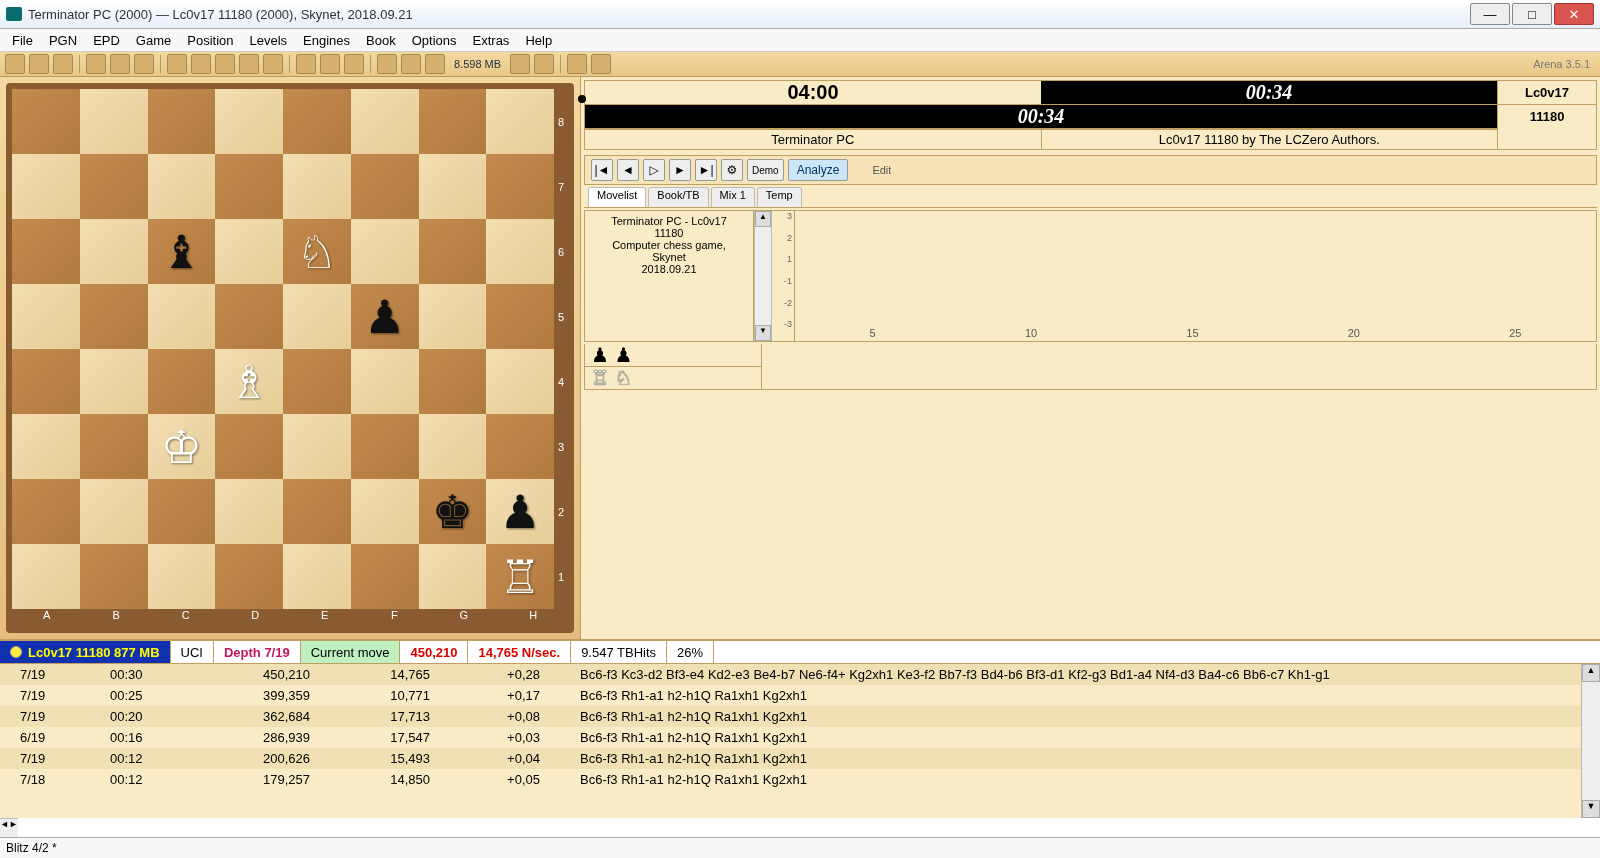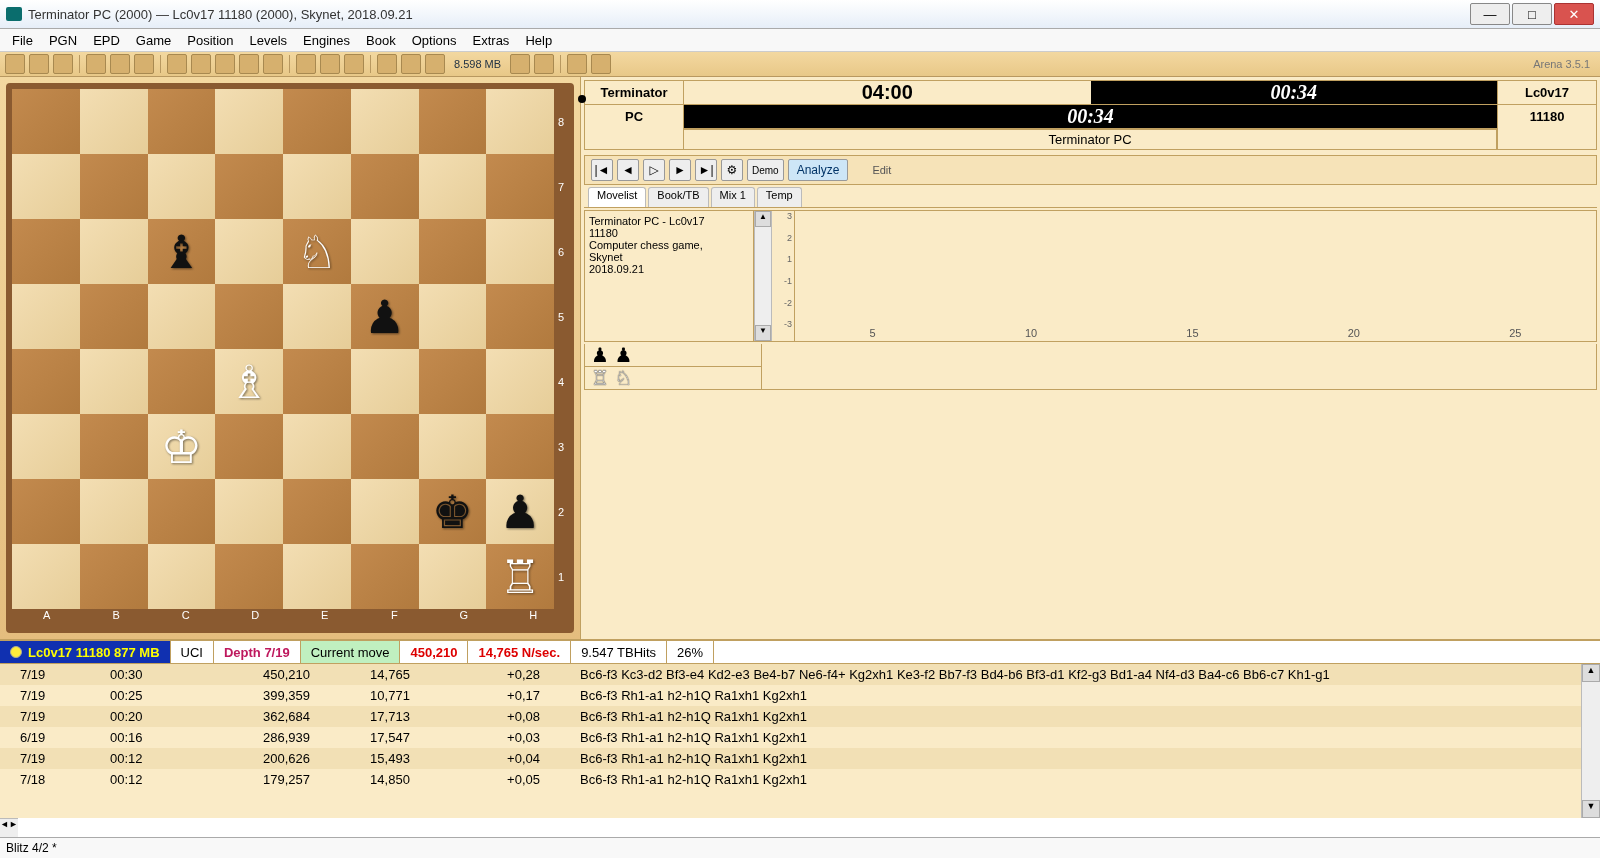--- a/index.html
+++ b/index.html
@@ -42,21 +42,21 @@
 .notation{flex:1;margin:0 3px;border:1px solid #c0a060;background:#faebc7;padding:6px;position:relative;overflow:hidden}
 .move-hl{background:#ffff40;font:20px Georgia;padding:0 2px}
 .nav-bar{height:28px;display:flex;align-items:center;padding:0 6px;gap:4px;border:1px solid #c0a060;margin:2px 3px;background:#f6e3b8}
 .navbtn{width:20px;height:20px;border:1px solid #999;background:#eee;display:flex;align-items:center;justify-content:center;border-radius:2px;font-size:12px}
 .navbtn.analyze-btn{width:auto;padding:0 8px;background:#cde6f7;color:#036}
 .navlink{font-size:11px;color:#555;margin-left:20px}
 .tabs{height:20px;display:flex;padding:0 4px;gap:2px;border-bottom:1px solid #c0a060;margin:0 3px}
 .tab{padding:1px 8px;border:1px solid #bbb;border-bottom:none;background:#eee;font-size:11px;border-radius:3px 3px 0 0}
 .tab.active-tab{background:#fff}
 .midinfo{height:130px;display:flex;margin:2px 3px;border:1px solid #c0a060}
-.mi-left{width:160px;border-right:1px solid #c0a060;font-size:11px;padding:4px;position:relative}
+.mi-left{width:160px;border-right:1px solid #c0a060;font-size:11px;text-align:center;padding:4px;position:relative}
 .mi-scroll{width:16px;background:#eee;border-left:1px solid #bbb;border-right:1px solid #bbb;display:flex;flex-direction:column;justify-content:space-between}
 .mi-scroll div{height:14px;border:1px solid #aaa;background:#ddd;font-size:8px;text-align:center}
 .mi-scale{width:20px;border-right:1px solid #c0a060;font-size:9px;color:#666;display:grid;grid-template-rows:repeat(6,1fr);text-align:right;padding-right:2px}
 .mi-graph{flex:1;position:relative;background:#faebc7}
 .mi-graph .xaxis{position:absolute;bottom:2px;left:0;right:0;display:flex;justify-content:space-around;font-size:11px;color:#555}
 .material{height:40px;border-top:1px solid #c0a060;display:flex;align-items:center;padding:0 6px;font-size:22px;gap:4px}
 .bottom{height:196px;display:flex;flex-direction:column;border-top:2px solid #c0a060}
 .eng-status{height:22px;display:flex;border-bottom:1px solid #c0a060}
 .eng-cell{padding:2px 10px;border-right:1px solid #c0a060;display:flex;align-items:center;font-size:13px}
 .eng-name{background:#1030b0;color:#ff0;font-weight:bold}
@@ -65,21 +65,21 @@
 .eng-nodes{color:#d00;font-weight:bold}
 .eng-nps{color:#d00;font-weight:bold}
 .led{width:10px;height:10px;background:#ffeb3b;border-radius:50%;margin-right:6px;border:1px solid #aa9}
 .loglist{flex:1;overflow:auto;background:#faebc7}
 .logrow{display:flex;height:20px;align-items:center;border-bottom:1px solid transparent;font-size:13px}
 .logrow:nth-child(odd){background:#f2e0b5}
 .logrow span{padding:0 20px}
 .lc-d{width:50px}
 .lc-t{width:60px}
 .lc-n{width:100px;text-align:right}
-.lc-s{width:80px;text-align:center}
+.lc-s{width:80px;text-align:right}
 .lc-e{width:70px;text-align:right}
 .lc-pv{flex:1;white-space:nowrap;overflow:hidden}
 .log-scroll{width:18px;background:#eee;border-left:1px solid #bbb;display:flex;flex-direction:column;justify-content:space-between}
 .log-scroll div{height:16px;border:1px solid #aaa;background:#ddd;font-size:9px;text-align:center}
 .statusbar{height:20px;border-top:1px solid #aaa;display:flex;align-items:center;padding:0 6px;font-size:12px;background:#f8f8f8}
 .bottom-row{display:flex;flex:1;min-height:0}
 .scroll-corner{width:18px;height:18px;border-top:1px solid #bbb;background:#eee;display:flex;justify-content:space-around;font-size:9px}
 </style>
 </head>
 <body>
@@ -248,34 +248,31 @@
               <div>F</div>
               <div>G</div>
               <div>H</div>
             </div>
        </div>
      </div>
    </div>
 
    <div class="rightpane">
      <div class="clocks">
-       <div class="clk-col">
-         <div class="clk-label">Terminator</div>
-         <div class="clk-label" style="border-bottom:none">PC</div>
-       </div>
        <div class="clk-mid">
          <div class="clk-row">
            <div class="clk-time">04:00</div>
            <div class="clk-time dark-time">00:34</div>
          </div>
          <div class="clk-row">
            <div class="clk-time dark-time">00:34</div>
          </div>
          <div style="display:flex">
            <div class="clk-sub" style="flex:1;border-right:1px solid #c0a060">Terminator PC</div>
+           <div class="clk-sub" style="flex:1">Lc0v17 11180 by The LCZero Authors.</div>
          </div>
        </div>
        <div class="clk-col" style="border-right:none;border-left:1px solid #c0a060">
          <div class="clk-label">Lc0v17</div>
          <div class="clk-label" style="border-bottom:none">11180</div>
        </div>
      </div>
 
 
      <div class="nav-bar">

